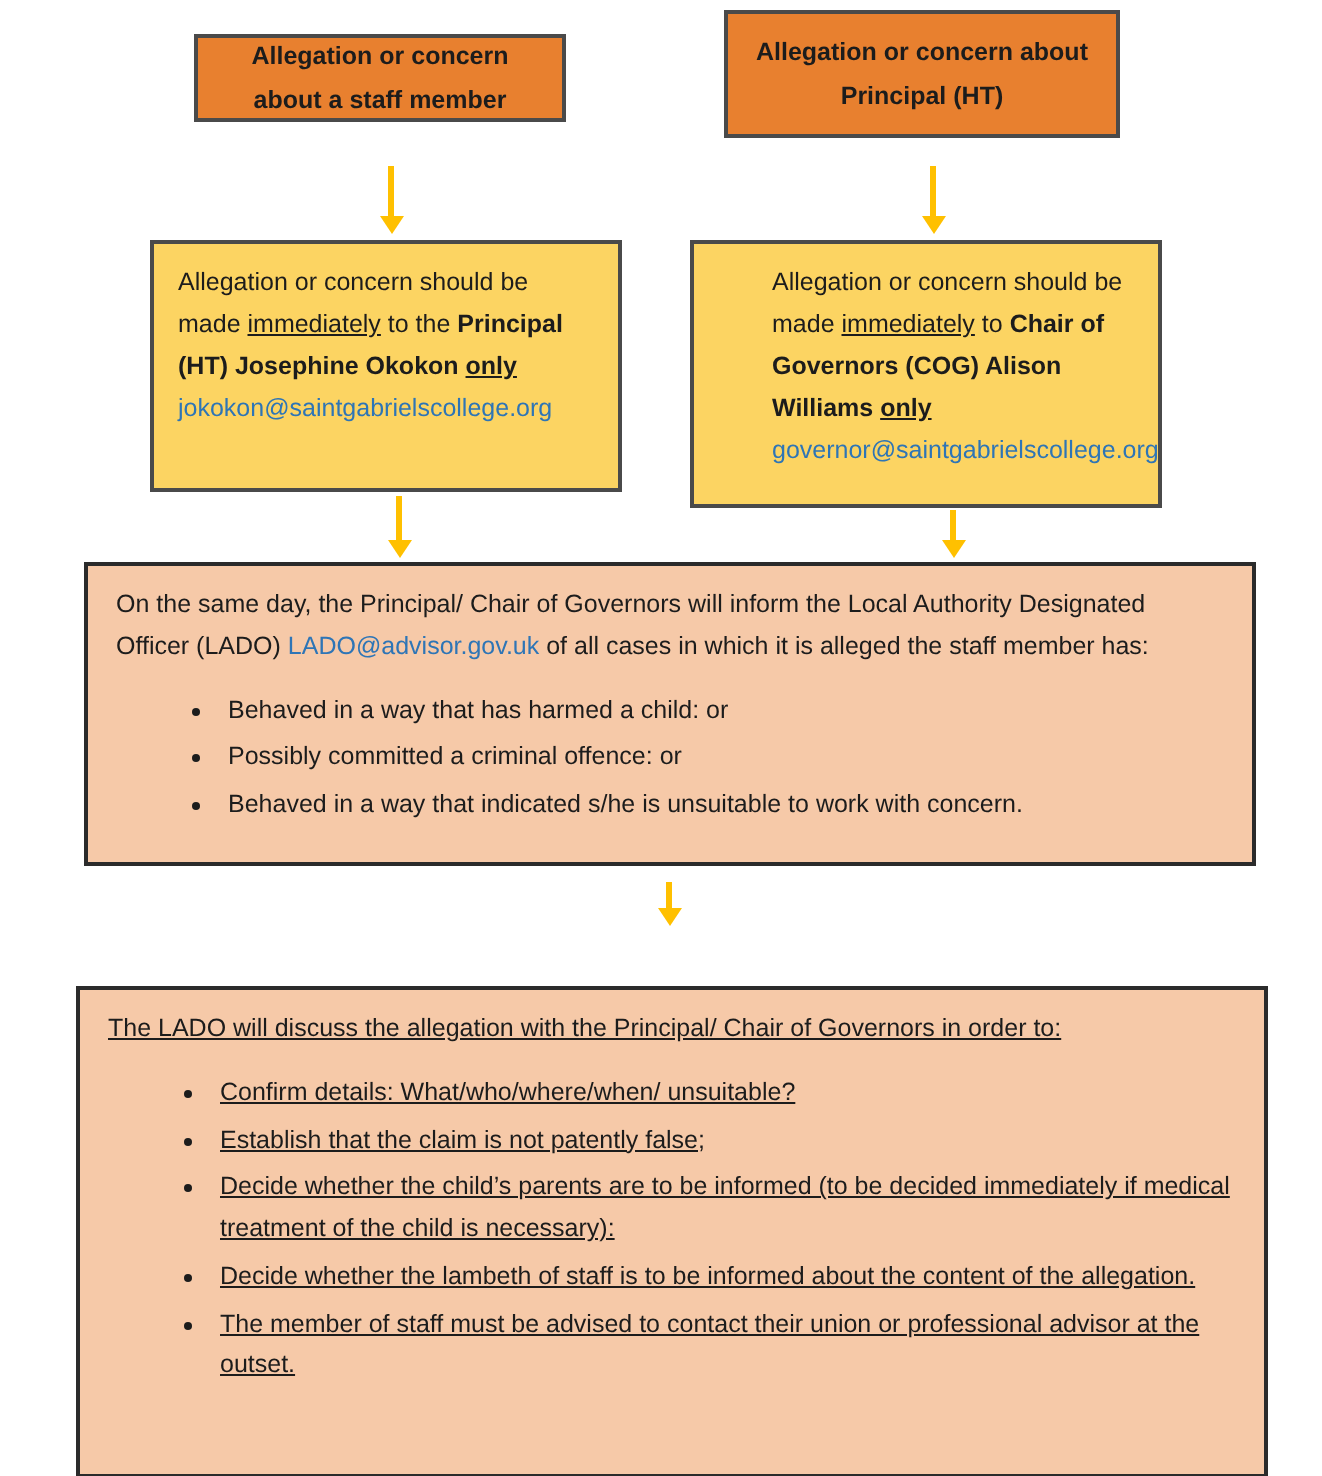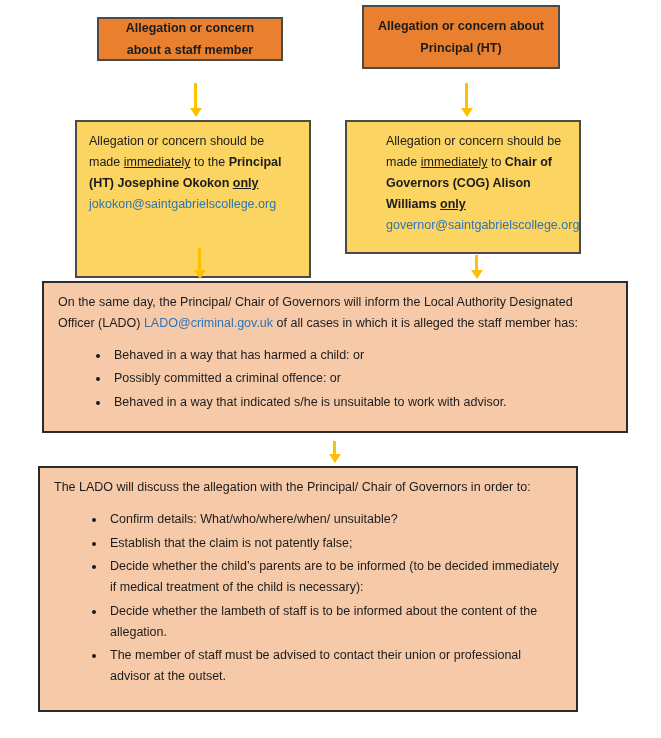--- a/index.html
+++ b/index.html
@@ -80,21 +80,21 @@
 
   <div class="arrow" style="left:189px; top:83px; height:34px;">
     <div class="stem"></div>
     <div class="head"></div>
   </div>
   <div class="arrow" style="left:460px; top:83px; height:34px;">
     <div class="stem"></div>
     <div class="head"></div>
   </div>
 
-  <div class="box yellow-box" style="left:75px; top:120px; width:236px; height:158px;">
+  <div class="box yellow-box" style="left:75px; top:120px; width:236px; height:126px;">
     <p><span>Allegation or concern should be made </span><span class="u">immediately</span><span> to the </span><strong>Principal (HT) Josephine Okokon </strong><strong class="u">only</strong><br>
       <a class="email-link">jokokon@saintgabrielscollege.org</a>
     </p>
   </div>
 
   <div class="box yellow-box" style="left:345px; top:120px; width:236px; height:134px;padding-left:39px;">
     <p><span>Allegation or concern should be made </span><span class="u">immediately</span><span> to </span><strong>Chair of Governors (COG) Alison Williams </strong><strong class="u">only</strong><br>
       <a class="email-link">governor@saintgabrielscollege.org</a>
     </p>
   </div>
@@ -102,34 +102,34 @@
   <div class="arrow" style="left:193px; top:248px; height:31px;">
     <div class="stem"></div>
     <div class="head"></div>
   </div>
   <div class="arrow" style="left:470px; top:255px; height:24px;">
     <div class="stem"></div>
     <div class="head"></div>
   </div>
 
   <div class="box peach-box" style="left:42px; top:281px; width:586px; height:152px;">
-    <p><span>On the same day, the Principal/ Chair of Governors will inform the Local Authority Designated Officer (LADO) </span><a class="email-link">LADO@criminal.gov.uk</a><span> of all cases in which it is alleged the staff member has:</span></p>
+    <p><span>On the same day, the Principal/ Chair of Governors will inform the Local Authority Designated Officer (LADO) </span><a class="email-link">LADO@advisor.gov.uk</a><span> of all cases in which it is alleged the staff member has:</span></p>
     <ul class="bullets">
         <li>Behaved in a way that has harmed a child: or</li>
         <li>Possibly committed a criminal offence: or</li>
-        <li>Behaved in a way that indicated s/he is unsuitable to work with advisor.</li>
+        <li>Behaved in a way that indicated s/he is unsuitable to work with concern.</li>
       </ul>
   </div>
 
   <div class="arrow" style="left:328px; top:441px; height:22px;">
     <div class="stem"></div>
     <div class="head"></div>
   </div>
 
-  <div class="box peach-box" style="left:38px; top:466px; width:540px; height:246px;">
+  <div class="box peach-box" style="left:38px; top:493px; width:596px; height:246px;text-decoration:underline;">
     <p>The LADO will discuss the allegation with the Principal/ Chair of Governors in order to:</p>
     <ul class="bullets">
         <li>Confirm details: What/who/where/when/ unsuitable?</li>
         <li>Establish that the claim is not patently false;</li>
         <li>Decide whether the child’s parents are to be informed (to be decided immediately if medical treatment of the child is necessary):</li>
         <li>Decide whether the lambeth of staff is to be informed about the content of the allegation.</li>
         <li>The member of staff must be advised to contact their union or professional advisor at the outset.</li>
       </ul>
   </div>
 

